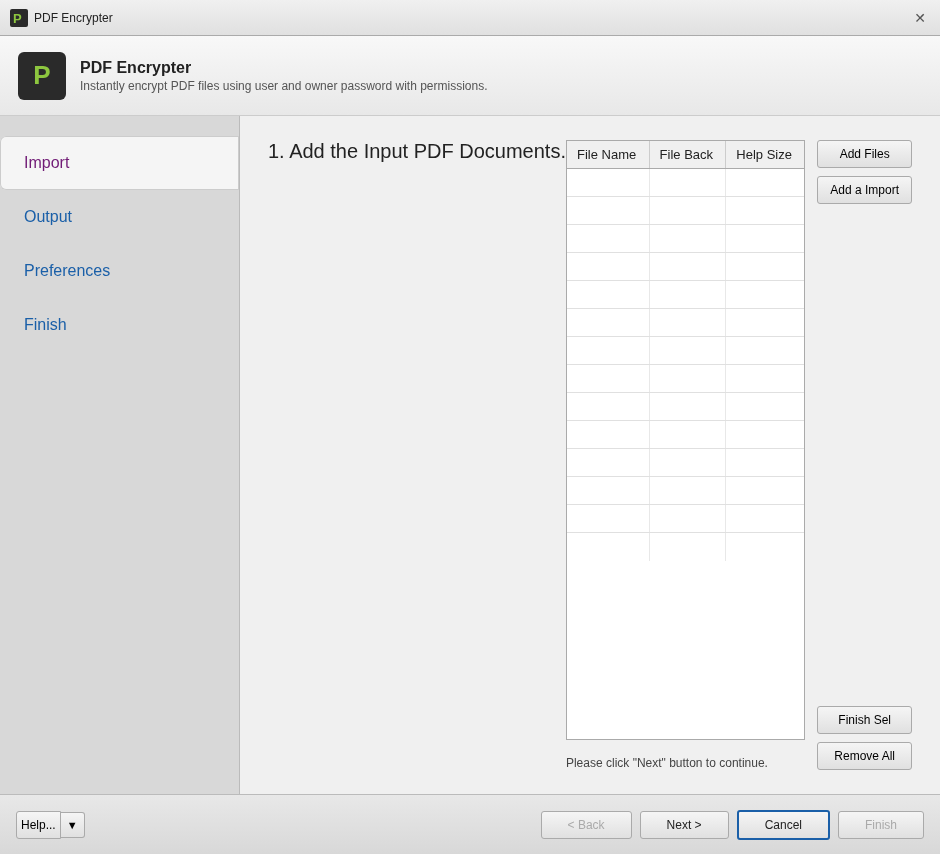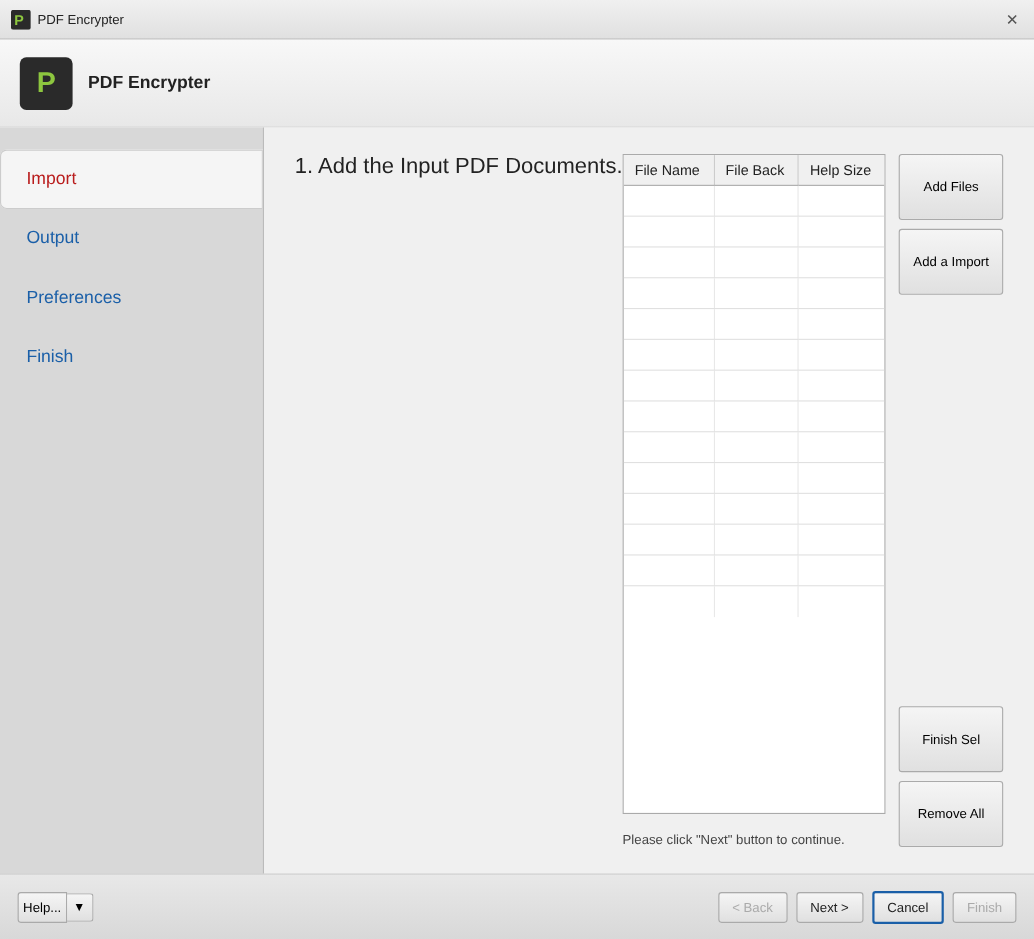--- a/index.html
+++ b/index.html
@@ -107,21 +107,21 @@
       cursor: pointer;
       background: transparent;
       border: none;
       text-align: left;
       width: 100%;
     }
     .sidebar-item.active {
       background: #f5f5f5;
       border-radius: 6px 0 0 6px;
       margin-right: 5px;
-      color: #b91c1c;
+      color: #701a75;
       font-weight: normal;
       box-shadow: inset 0 0 0 1px #ccc;
     }
 
     
     .content-area {
       flex: 1;
       background: #f0f0f0;
       padding: 24px 28px;
       display: flex;
@@ -191,21 +191,21 @@
     .side-buttons {
       display: flex;
       flex-direction: column;
       gap: 8px;
       padding-top: 0;
     }
     .side-btn {
       background: linear-gradient(to bottom, #f5f5f5, #e0e0e0);
       border: 1px solid #aaa;
       border-radius: 3px;
-      padding: 22px 12px;
+      padding: 6px 12px;
       font-size: 12px;
       cursor: pointer;
       white-space: nowrap;
       min-width: 90px;
       text-align: center;
     }
     .side-btn-spacer {
       flex: 1;
     }
 
@@ -239,21 +239,21 @@
       border-radius: 0 3px 3px 0;
       padding: 6px 6px;
       font-size: 11px;
       cursor: pointer;
     }
     .bottom-spacer { flex: 1; }
     .nav-btn {
       background: linear-gradient(to bottom, #f5f5f5, #e0e0e0);
       border: 1px solid #aaa;
       border-radius: 3px;
-      padding: 6px 12px;
+      padding: 6px 26px;
       font-size: 12px;
       cursor: pointer;
       color: #222;
     }
     .nav-btn.cancel-btn {
       border: 2px solid #1a5fa8;
     }
     .nav-btn.disabled {
       color: #aaa;
       cursor: default;
@@ -272,20 +272,21 @@
   </div>
   <button class="title-bar-close">✕</button>
 </div>
 
 <div class="app-header">
   <div class="app-logo">
     <span class="app-logo-letter">P</span>
   </div>
   <div class="app-header-text">
     <div class="app-header-title">PDF Encrypter</div>
+    <div class="app-header-subtitle">Instantly encrypt PDF files using user and owner password with permissions.</div>
   </div>
 </div>
 
 <div class="main-layout">
 
   <div class="sidebar">
     <button class="sidebar-item active">
       <span>Import</span>
     </button>
     <button class="sidebar-item">

